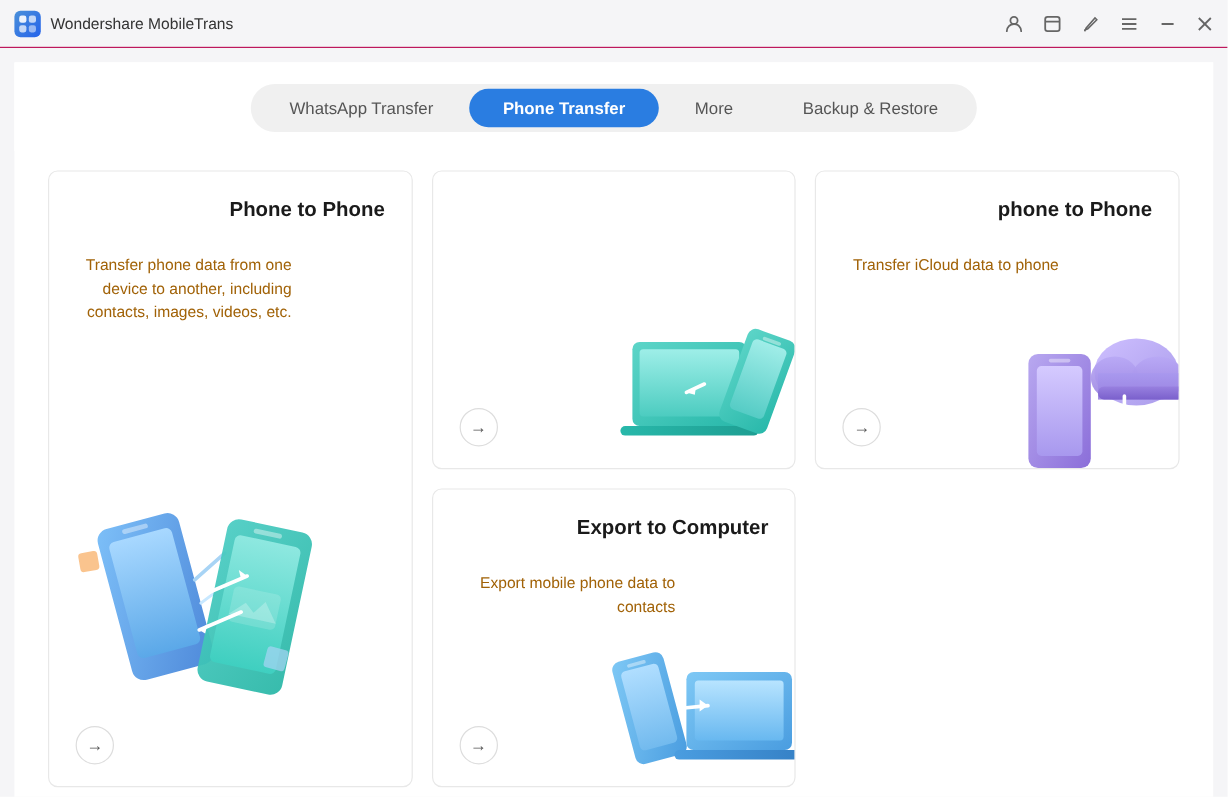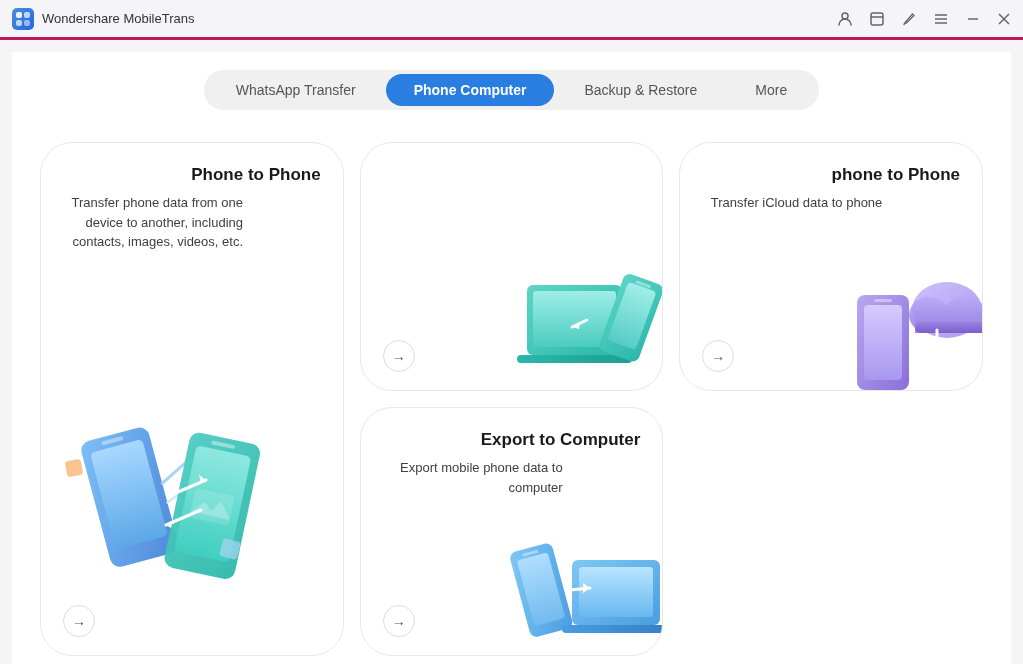--- a/index.html
+++ b/index.html
@@ -14,21 +14,21 @@
     }
 
     
     .titlebar {
       display: flex;
       align-items: center;
       justify-content: space-between;
       background: #f5f5f7;
       height: 40px;
       padding: 0 12px;
-      border-bottom: 3px solid #be185d;
+      border-bottom: 1px solid #be185d;
     }
     .titlebar-left {
       display: flex;
       align-items: center;
       gap: 8px;
     }
     .app-icon {
       width: 22px;
       height: 22px;
       border-radius: 5px;
@@ -108,43 +108,44 @@
       padding: 16px 28px 20px;
       display: grid;
       grid-template-columns: 1fr 1fr 1fr;
       grid-template-rows: 1fr 1fr;
       gap: 16px;
     }
 
     
     .card {
       background: white;
-      border-radius: 32px;
+      border-radius: 8px;
       border: 1.5px solid #e8e8e8;
       padding: 22px 22px 18px;
       display: flex;
       flex-direction: column;
       position: relative;
       overflow: hidden;
       cursor: pointer;
       transition: box-shadow 0.2s;
+      gap: 18px;
     }
     .card.large {
       grid-row: span 2;
     }
 
     .card-title {
       font-size: 17px;
       font-weight: 700;
       color: #1a1a1a;
       margin-bottom: 8px;
     }
     .card-desc {
       font-size: 13px;
-      color: #404040;
+      color: #a16207;
       line-height: 1.5;
       max-width: 180px;
     }
 
     .card-arrow {
       position: absolute;
       bottom: 18px;
       left: 22px;
       width: 32px;
       height: 32px;
@@ -213,23 +214,23 @@
       </svg>
     </div>
   </div>
 </div>
 
 <div class="main">
 
   <div class="tabbar">
     <div class="tab-container">
       <div class="tab">WhatsApp Transfer</div>
-      <div class="tab active">Phone Computer</div>
+      <div class="tab active">Phone Transfer</div>
+      <div class="tab">More</div>
       <div class="tab">Backup &amp; Restore</div>
-      <div class="tab">More</div>
     </div>
   </div>
 
   <div class="cards-area">
 
     <div class="card large">
       <span class="card-title">Phone to Phone</span>
       <span class="card-desc">Transfer phone data from one device to another, including contacts, images, videos, etc.</span>
 
       <div style="position:absolute; bottom:55px; left:20px; width:220px; height:200px;">
@@ -384,21 +385,21 @@
             </linearGradient>
           </defs>
         </svg>
       </div>
 
       <div class="card-arrow">→</div>
     </div>
 
     <div class="card">
       <span class="card-title">Export to Computer</span>
-      <span class="card-desc">Export mobile phone data to computer</span>
+      <span class="card-desc">Export mobile phone data to contacts</span>
 
       <div style="position:absolute; bottom:-5px; right:-5px; width:155px; height:130px;">
         <svg width="155" height="130" viewBox="0 0 155 130">
 
           <g transform="translate(5, 10) rotate(-15, 30, 60)">
             <rect x="5" y="5" width="44" height="88" rx="7" fill="url(#exportPhoneGrad)"></rect>
             <rect x="11" y="14" width="32" height="68" rx="4" fill="url(#exportPhoneScreen)"></rect>
             <rect x="18" y="9" width="16" height="3" rx="1.5" fill="rgba(255,255,255,0.4)"></rect>
           </g>
 

